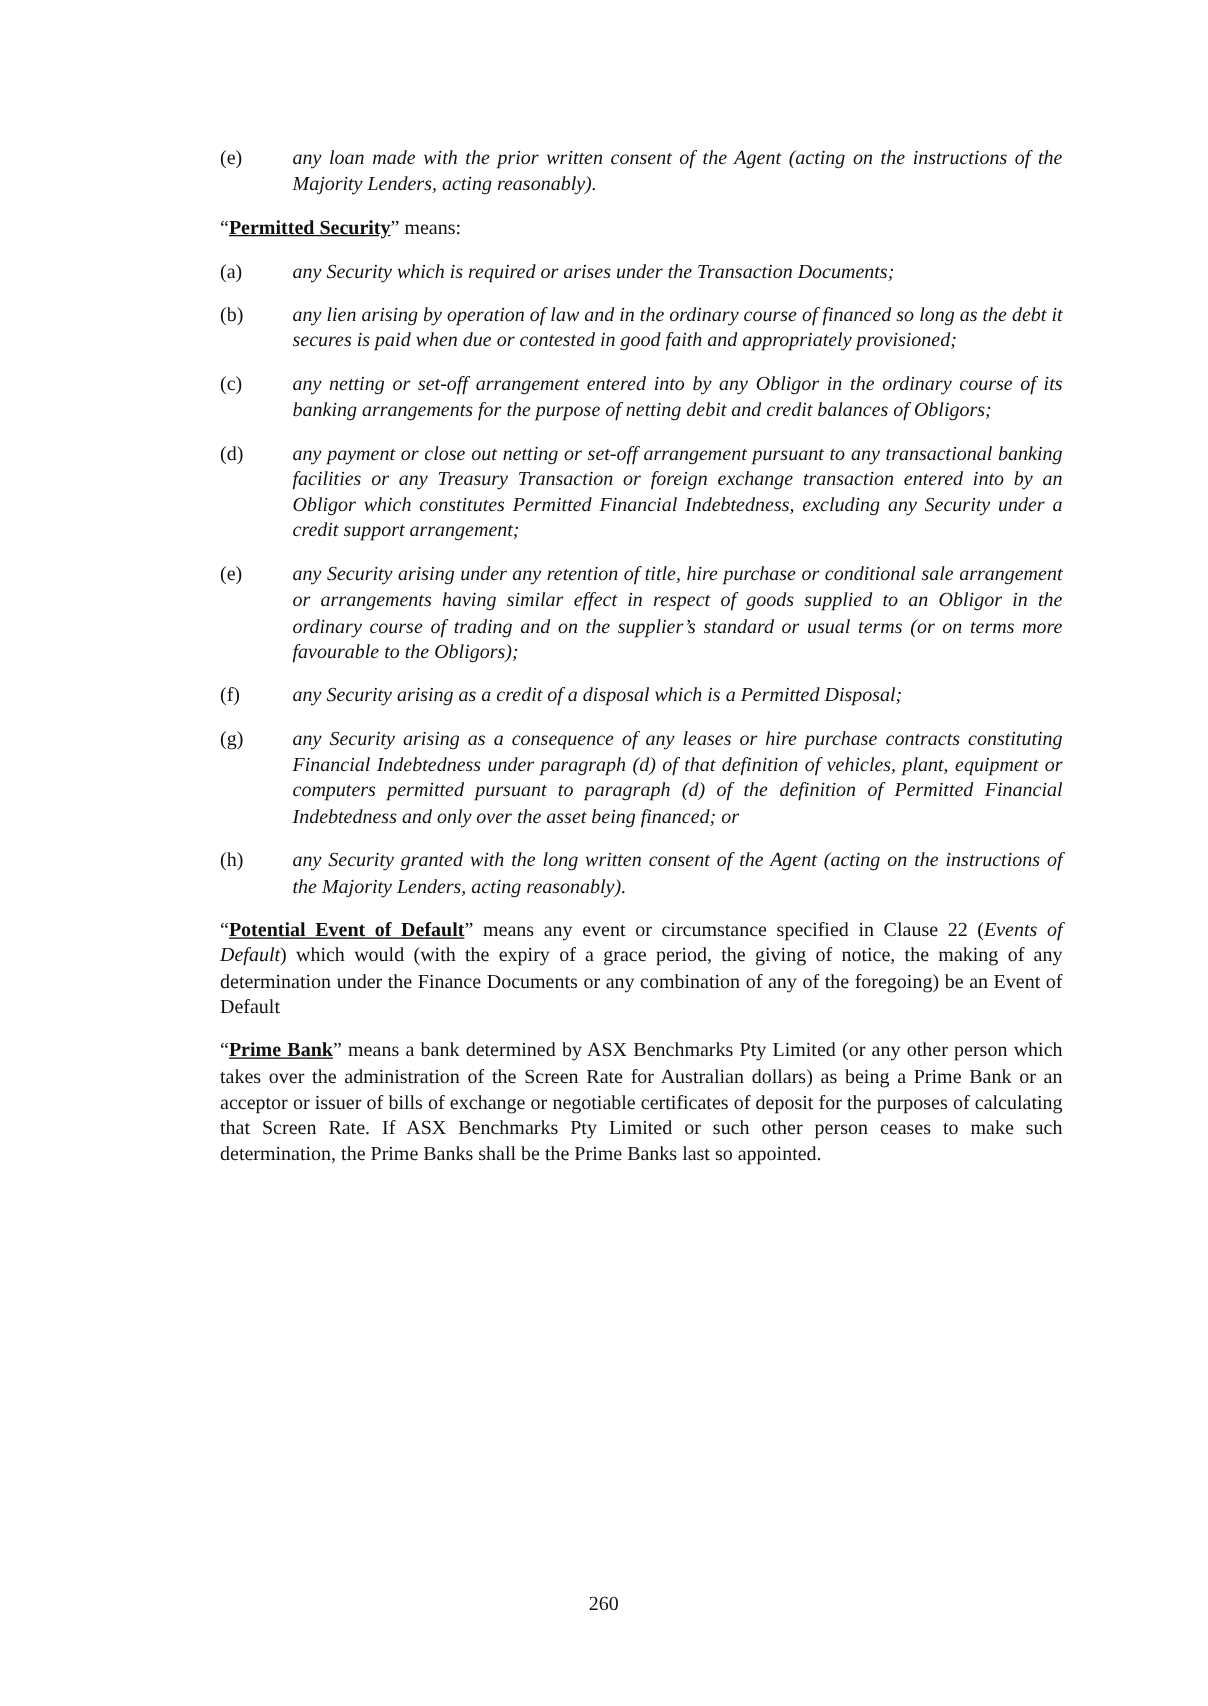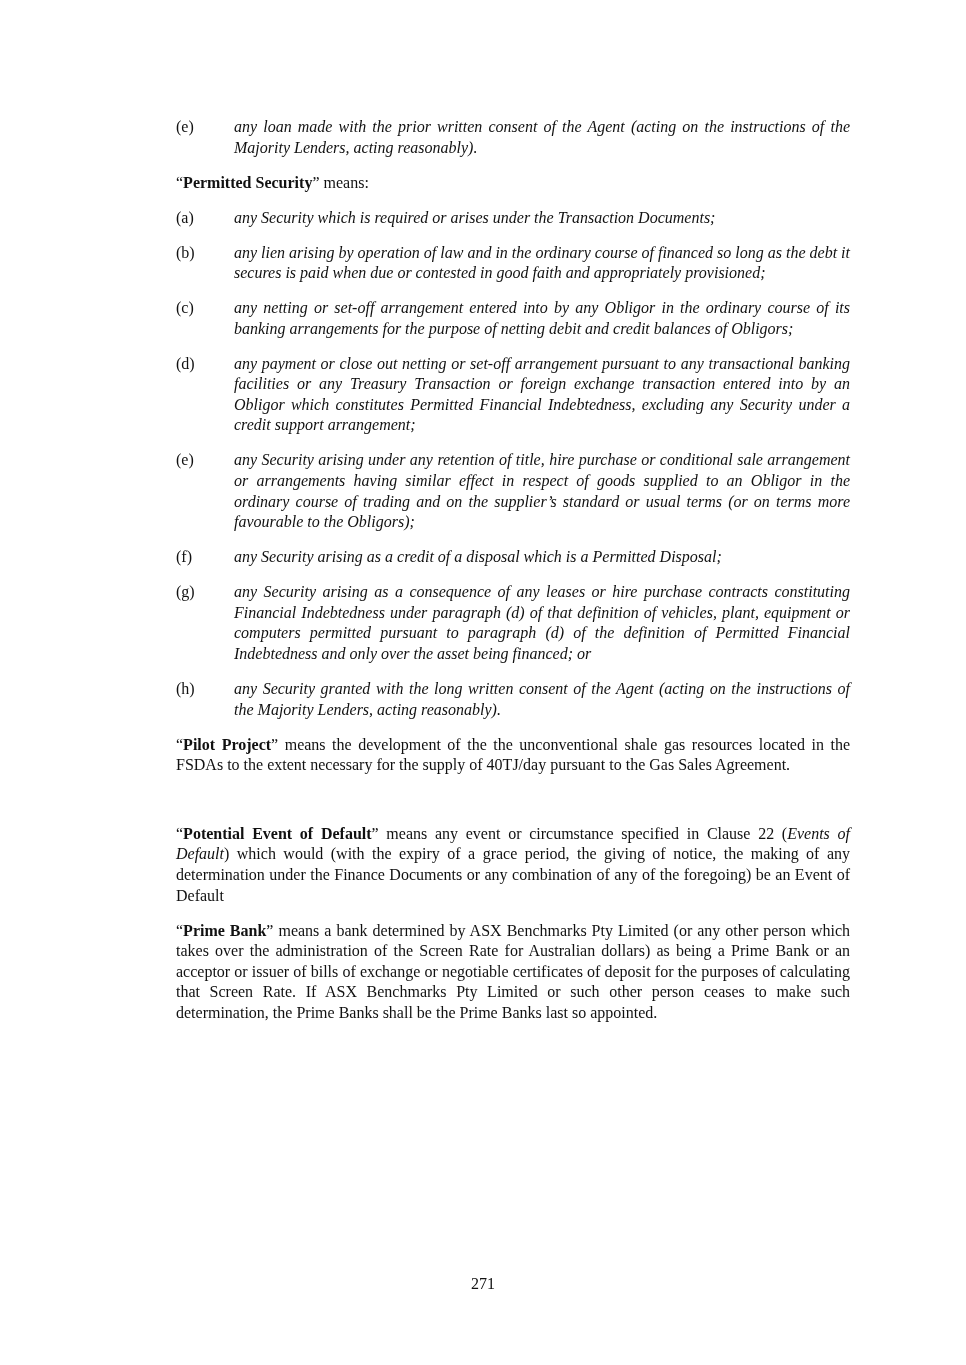--- a/index.html
+++ b/index.html
@@ -29,21 +29,21 @@
     .item .text {
       flex: 1 1 auto;
       text-align: justify;
       font-style: italic;
     }
     .para {
       margin: 0 0 14.4px 0;
       text-align: justify;
     }
     .para.gap-after { margin-bottom: 48px; }
-    b { font-weight: bold; }
+    b { font-weight: bold; text-decoration: underline; }
     i { font-style: italic; }
     .page-number {
       position: absolute;
       left: 0;
       width: 966px;
       top: 1274px;
       text-align: center;
     }
   </style>
 </head>
@@ -84,23 +84,22 @@
   </div>
   <div class="item">
     <span class="label">(g)</span>
     <span class="text">any Security arising as a consequence of any leases or hire purchase contracts constituting Financial Indebtedness under paragraph (d) of that definition of vehicles, plant, equipment or computers permitted pursuant to paragraph (d) of the definition of Permitted Financial Indebtedness and only over the asset being financed; or</span>
   </div>
   <div class="item">
     <span class="label">(h)</span>
     <span class="text">any Security granted with the long written consent of the Agent (acting on the instructions of the Majority Lenders, acting reasonably).</span>
   </div>
 
-  <p class="para gap-after"><span>“</span><b>Pilot Project</b><span>”</span><span> means the development of the the unconventional shale gas resources located in the FSDAs to the extent necessary for the supply of 40TJ/day pursuant to the Gas Sales Agreement.</span></p>
 
   <p class="para"><span>“</span><b>Potential Event of Default</b><span>”</span><span> means any event or circumstance specified in Clause 22 (</span><i>Events of Default</i><span>) which would (with the expiry of a grace period, the giving of notice, the making of any determination under the Finance Documents or any combination of any of the foregoing) be an Event of Default</span></p>
 
 
 
   <p class="para"><span>“</span><b>Prime Bank</b><span>”</span><span> means a bank determined by ASX Benchmarks Pty Limited (or any other person which takes over the administration of the Screen Rate for Australian dollars) as being a Prime Bank or an acceptor or issuer of bills of exchange or negotiable certificates of deposit for the purposes of calculating that Screen Rate.  If ASX Benchmarks Pty Limited or such other person ceases to make such determination, the Prime Banks shall be the Prime Banks last so appointed.</span></p>
 
 </div>
 
-<div class="page-number">271</div>
+<div class="page-number">260</div>
 
 </body></html>

